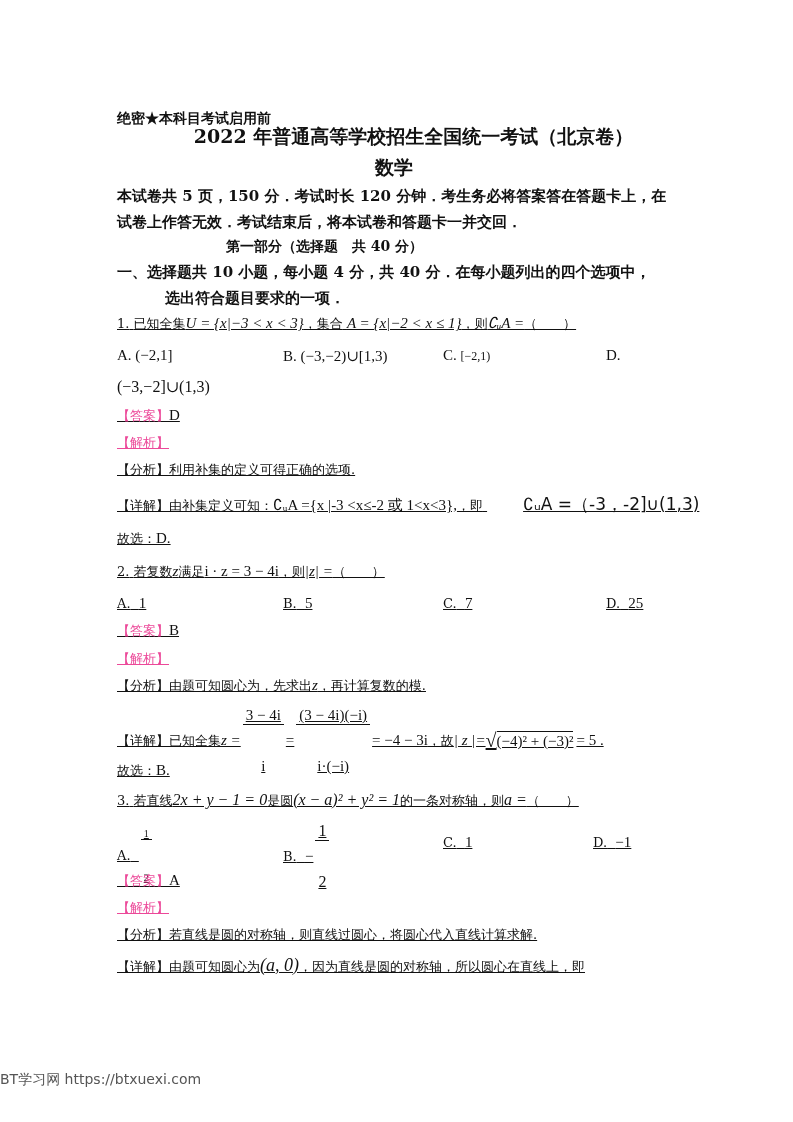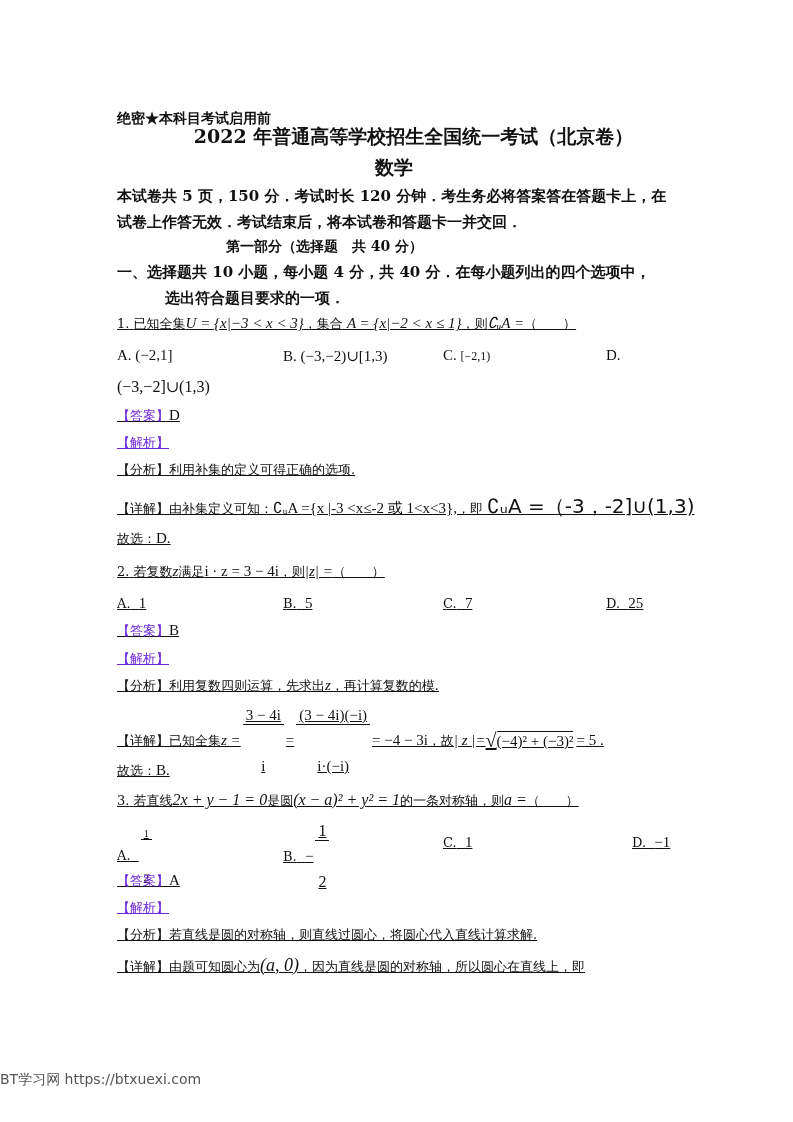--- a/index.html
+++ b/index.html
@@ -3,21 +3,21 @@
   <meta charset="utf-8">
   <style>
     html, body { margin: 0; padding: 0; background: #ffffff; }
     body { width: 793px; height: 1122px; position: relative; overflow: hidden;
       font-family: "DejaVu Serif", "Liberation Serif", serif; color: #111; }
     .abs { position: absolute; white-space: nowrap; }
     .hdr { font-family: "DejaVu Serif", serif; font-weight: bold; }
     .txt { font-size: 13px; text-decoration: underline; }
     .math { font-family: "Liberation Serif", "DejaVu Serif", serif; font-size: 15px; }
     .it { font-style: italic; }
-    .label-blue { color: #6d28d9; }
+    .label-blue { color: #ec4899; }
     .footer { font-family: "DejaVu Sans", sans-serif; color: #555; font-size: 14px; }
     .frac { display: inline-flex; flex-direction: column; align-items: center; vertical-align: middle; margin: 0 2px; gap: 32px; }
     .frac .num { border-bottom: 1px solid #111; padding: 0 3px; line-height: 18px; }
     .frac .den { padding: 0 3px; line-height: 18px; }
     .frac.small { font-size: 10px; }
     .frac.small .num, .frac.small .den { line-height: 11px; }
     .sqrt { border-top: 1px solid #111; padding-top: 1px; }
   </style>
 </head>
 <body>
@@ -38,35 +38,35 @@
 </div>
 <div class="abs math" style="left:117px; top:347px;"><span>A.</span> <span>(−2,1]</span></div>
 <div class="abs math" style="left:283px; top:347px;"><span>B.</span> <span>(−3,−2)∪[1,3)</span></div>
 <div class="abs math" style="left:443px; top:347px;"><span>C.</span> <span style="font-size:12px">[−2,1)</span></div>
 <div class="abs math" style="left:606px; top:347px;">D.</div>
 <div class="abs math" style="left:117px; top:377px; font-size:16px;">(−3,−2]∪(1,3)</div>
 
 <div class="abs txt" style="left:117px; top:407px;"><span class="label-blue">【答案】</span><span class="math">D</span></div>
 <div class="abs txt label-blue" style="left:117px; top:434px;">【解析】</div>
 <div class="abs txt" style="left:117px; top:461px;"><span>【分析】</span><span>利用补集的定义可得正确的选项.</span></div>
-<div class="abs txt" style="left:117px; top:493px;"><span>【详解】</span><span>由补集定义可知：</span><span class="math">∁ᵤA ={x |-3 &lt;x≤-2 或 1&lt;x&lt;3},</span><span>，即</span> <span class="math" style="font-family:'DejaVu Sans',sans-serif; font-size:20px;">∁ᵤA =（-3，-2]∪(1,3)</span></div>
+<div class="abs txt" style="left:117px; top:493px;"><span>【详解】</span><span>由补集定义可知：</span><span class="math">∁ᵤA ={x |-3 &lt;x≤-2 或 1&lt;x&lt;3},</span><span>，即</span> <span class="math" style="font-family:'DejaVu Sans',sans-serif; font-size:17px;margin-left:36px;">∁ᵤA =（-3，-2]∪(1,3)</span></div>
 <div class="abs txt" style="left:117px; top:530px;"><span>故选：</span><span class="math">D.</span></div>
 
 <div class="abs txt" style="left:117px; top:563px;">
   <span>2.</span>
   <span>若复数</span><span class="math it">z</span><span>满足</span><span class="math">i · z = 3 − 4i</span><span>，则</span><span class="math it">|z| =</span><span>（　　）</span>
 </div>
 <div class="abs txt" style="left:117px; top:595px;"><span>A.</span>&nbsp;&nbsp;<span class="math">1</span></div>
 <div class="abs txt" style="left:283px; top:595px;"><span>B.</span>&nbsp;&nbsp;<span class="math">5</span></div>
 <div class="abs txt" style="left:443px; top:595px;"><span>C.</span>&nbsp;&nbsp;<span class="math">7</span></div>
 <div class="abs txt" style="left:606px; top:595px;"><span>D.</span>&nbsp;&nbsp;<span class="math">25</span></div>
 
 <div class="abs txt" style="left:117px; top:622px;"><span class="label-blue">【答案】</span><span class="math">B</span></div>
 <div class="abs txt label-blue" style="left:117px; top:650px;">【解析】</div>
-<div class="abs txt" style="left:117px; top:677px;"><span>【分析】</span><span>利用复数四则运算，先求出</span><span class="math it">z</span><span>，再计算复数的模.</span></div>
+<div class="abs txt" style="left:117px; top:677px;"><span>【分析】</span><span>由题可知圆心为，先求出</span><span class="math it">z</span><span>，再计算复数的模.</span></div>
 
 <div class="abs txt" style="left:117px; top:706px; display:flex; align-items:center;">
   <span>【详解】</span>
     <span>已知全集</span>
   <span class="math it">z =</span>
   <span class="frac math">
       <span class="num">3 − 4i</span>
       <span class="den">i</span>
     </span>
   <span class="math">=</span>
@@ -89,20 +89,20 @@
 </div>
 <div class="abs txt" style="left:117px; top:828px; display:flex; align-items:center;"><span>A.</span>&nbsp;&nbsp;<span class="frac small math">
       <span class="num">1</span>
       <span class="den">2</span>
     </span></div>
 <div class="abs txt" style="left:283px; top:822px; display:flex; align-items:center;"><span>B.</span>&nbsp;&nbsp;<span class="math">−</span><span class="frac math" style="font-size:16px;">
       <span class="num">1</span>
       <span class="den">2</span>
     </span></div>
 <div class="abs txt" style="left:443px; top:834px;"><span>C.</span>&nbsp;&nbsp;<span class="math">1</span></div>
-<div class="abs txt" style="left:632px; top:834px;"><span>D.</span>&nbsp;&nbsp;<span class="math">−1</span></div>
+<div class="abs txt" style="left:593px; top:834px;"><span>D.</span>&nbsp;&nbsp;<span class="math">−1</span></div>
 
 <div class="abs txt" style="left:117px; top:872px;"><span class="label-blue">【答案】</span><span class="math">A</span></div>
 <div class="abs txt label-blue" style="left:117px; top:899px;">【解析】</div>
 <div class="abs txt" style="left:117px; top:926px;"><span>【分析】</span><span>若直线是圆的对称轴，则直线过圆心，将圆心代入直线计算求解.</span></div>
 <div class="abs txt" style="left:117px; top:955px;"><span>【详解】</span><span>由题可知圆心为</span><span class="math it" style="font-size:18px;">(a, 0)</span><span>，因为直线是圆的对称轴，所以圆心在直线上，即</span></div>
 
 <div class="abs footer" style="left:0; width:793px; top:1071px;">BT学习网 https://btxuexi.com</div>
 
 </body></html>

